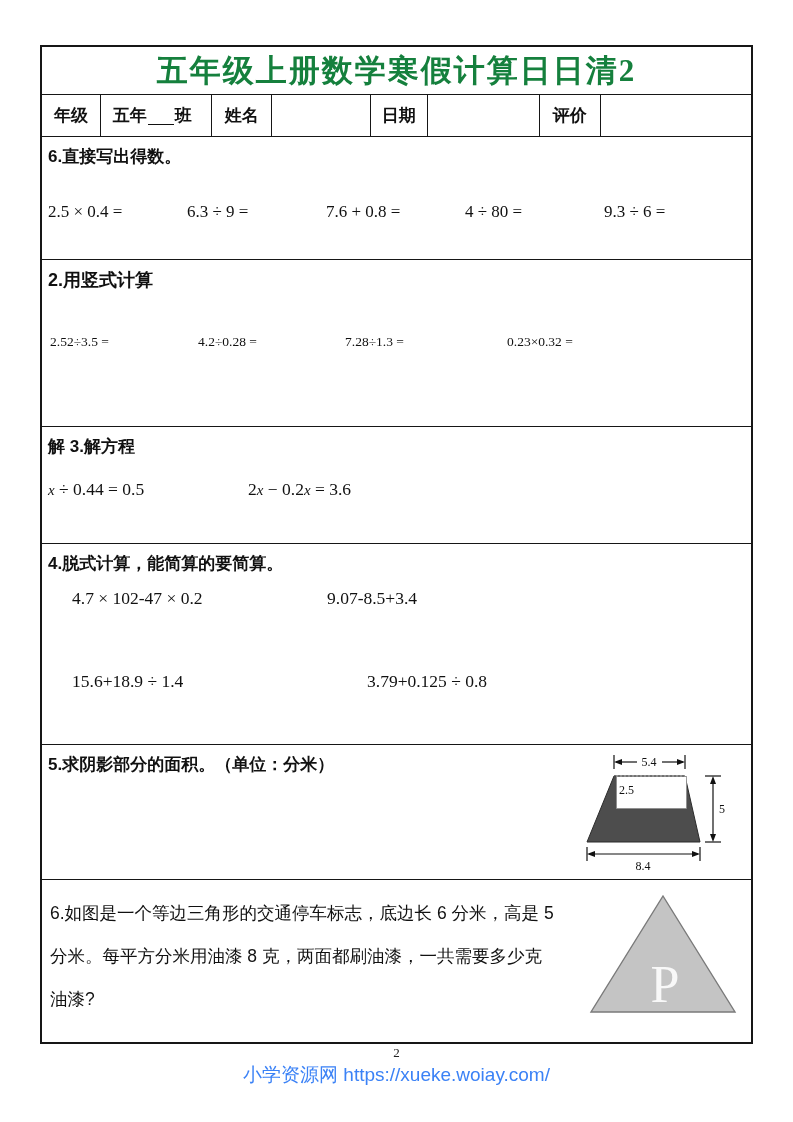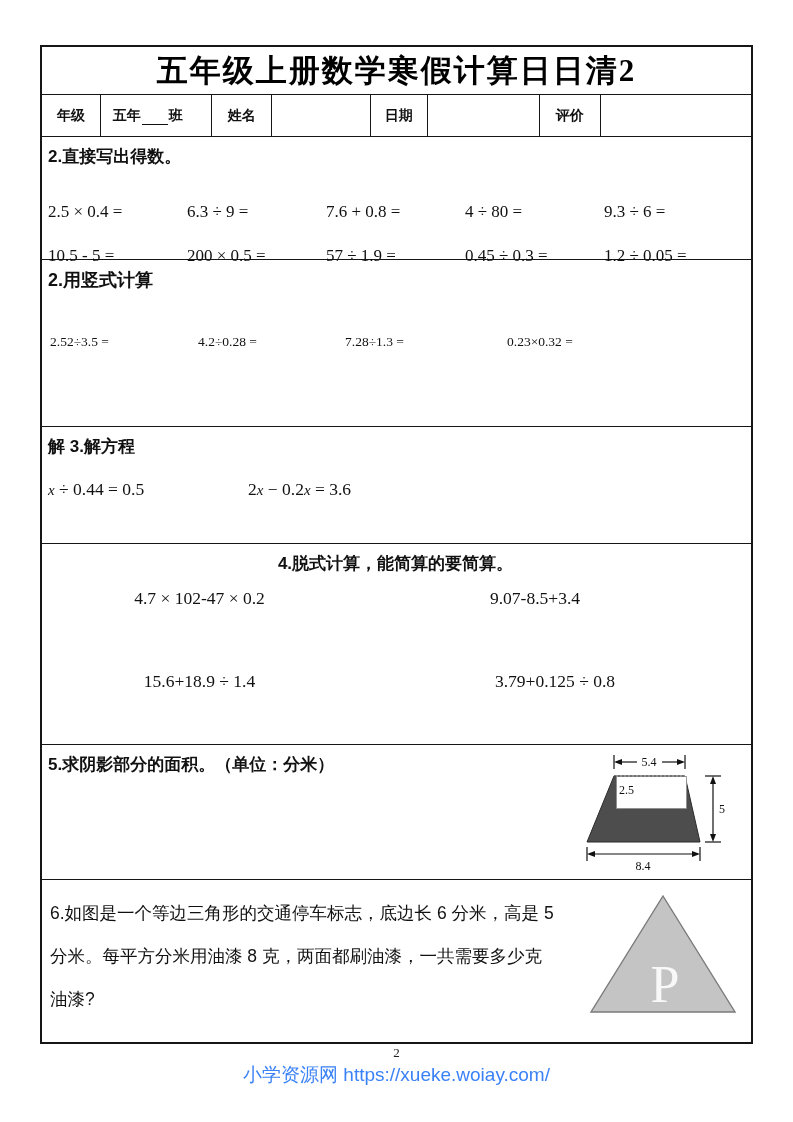--- a/index.html
+++ b/index.html
@@ -11,25 +11,25 @@
     position:absolute;left:40px;top:45px;width:709px;
     border:2px solid #161616;background:#fff;
   }
   .row{box-sizing:border-box;border-bottom:1.6px solid #161616;position:relative;}
   .row.last{border-bottom:none;}
 
   
   .title-row{height:48px;display:flex;align-items:center;justify-content:center;}
   .title-text{
     font-family:"Liberation Serif",serif;font-weight:bold;
-    font-size:31px;color:#000000;letter-spacing:2px;
+    font-size:31px;color:#15803d;letter-spacing:2px;
   }
 
   
-  .info-row{height:42px;display:flex;align-items:stretch;font-size:14px;}
+  .info-row{height:42px;display:flex;align-items:stretch;font-size:17px;}
   .cell{box-sizing:border-box;border-right:1.6px solid #161616;display:flex;align-items:center;padding:0 6px;}
   .cell.lab{font-family:"Liberation Sans",sans-serif;font-weight:bold;justify-content:center;padding:0 2px;}
   .c1{width:8.3%;}.c2{width:15.7%;}.c3{width:8.5%;}.c4{width:13.9%;}
   .c5{width:8%;}.c6{width:15.8%;}.c7{width:8.6%;}
   .c8{flex:1;border-right:none;}
   .grade-cell{font-family:"Liberation Sans",sans-serif;font-weight:bold;justify-content:flex-start;padding-left:12px;}
   .blank-line{display:inline-block;width:26px;height:17px;border-bottom:1.6px solid #111;margin:0 1px;}
 
   
   .sec{box-sizing:border-box;padding:8px 8px 0 6px;}
@@ -41,21 +41,21 @@
   .s1-r1{margin-top:34px;font-family:Liberation Serif, serif;}
   .s1-r2{margin-top:24px;}
 
   .s2{height:167px;}
   .s2-grid{display:grid;grid-template-columns:148px 147px 162px auto;font-size:13.5px;margin-top:42px;padding-left:2px;}
 
   .s3{height:117px;}
   .s3-grid{display:grid;grid-template-columns:200px 222px auto;font-size:17.5px;margin-top:21px;}
   .var{font-style:italic;font-size:15px;}
 
-  .s4{height:201px;text-align:center;}
+  .s4{height:201px;}
   .s4-grid{display:grid;grid-template-columns:255px auto;font-size:17.5px;padding-left:24px;}
   .s4-r1{margin-top:13px;}
   .s4-r2{margin-top:62px;gap:40px;}
 
   .s5{height:135px;}
   .trap-wrap{position:absolute;top:4px;right:6px;width:165px;height:125px;}
   .dim-label{font-family:"Liberation Serif",serif;font-size:12px;fill:#111;}
 
   .s6{height:162px;}
   .s6-text{
@@ -90,34 +90,27 @@
     </div>
     <div class="cell lab c3">姓名</div>
     <div class="cell c4"></div>
     <div class="cell lab c5">日期</div>
     <div class="cell c6"></div>
     <div class="cell lab c7">评价</div>
     <div class="cell c8"></div>
   </div>
 
   <div class="row sec s1">
-    <div class="sec-heading">2.直接写出得数。</div>
+    <div class="sec-heading">6.直接写出得数。</div>
     <div class="s1-grid s1-r1">
       <span>2.5 × 0.4 =</span>
       <span>6.3 ÷ 9 =</span>
       <span>7.6 + 0.8 =</span>
       <span>4 ÷ 80 =</span>
       <span>9.3 ÷ 6 =</span>
-    </div>
-    <div class="s1-grid s1-r2">
-      <span>10.5 - 5 =</span>
-      <span>200 × 0.5 =</span>
-      <span>57 ÷ 1.9 =</span>
-      <span>0.45 ÷ 0.3 =</span>
-      <span>1.2 ÷ 0.05 =</span>
     </div>
   </div>
 
   <div class="row sec s2">
     <div class="sec-heading sec2-heading">2.用竖式计算</div>
     <div class="s2-grid">
       <span>2.52÷3.5 =</span>
       <span>4.2÷0.28 =</span>
       <span>7.28÷1.3 =</span>
       <span>0.23×0.32 =</span>

